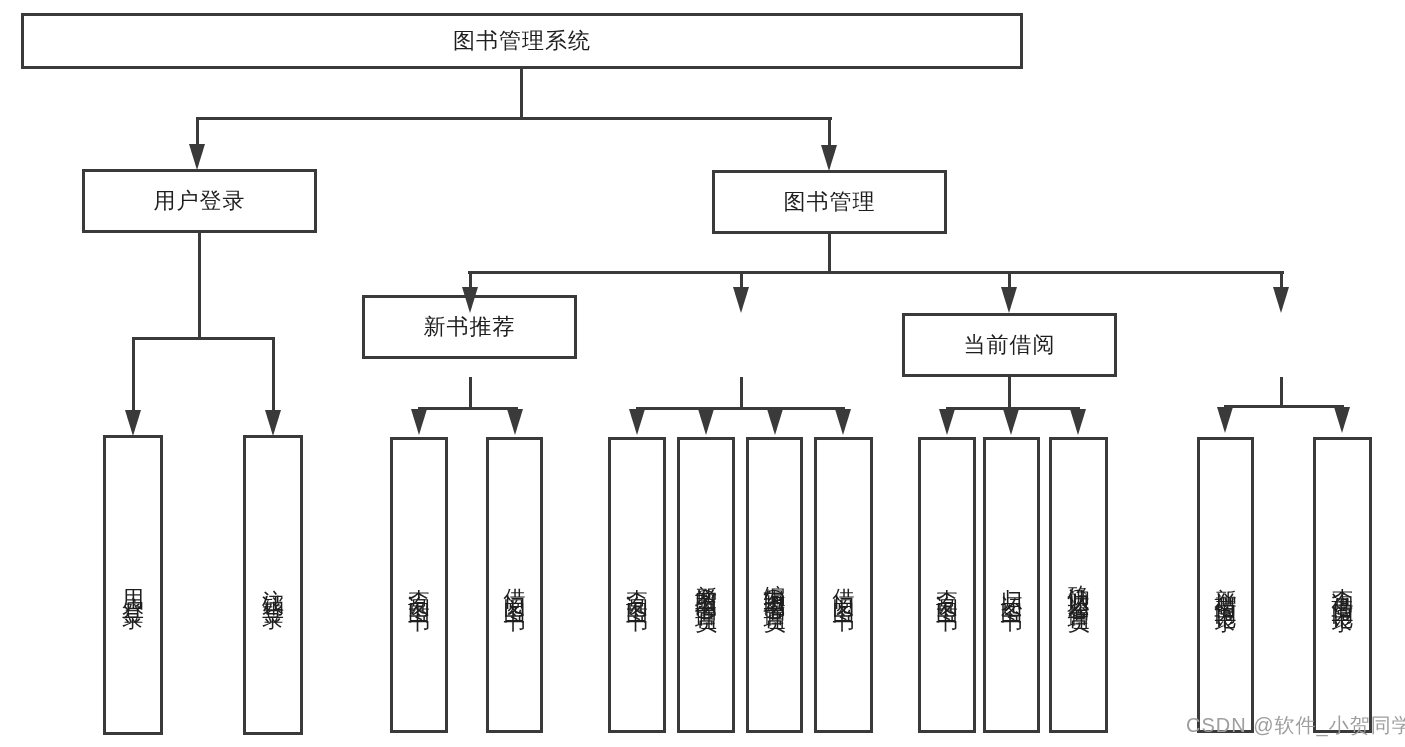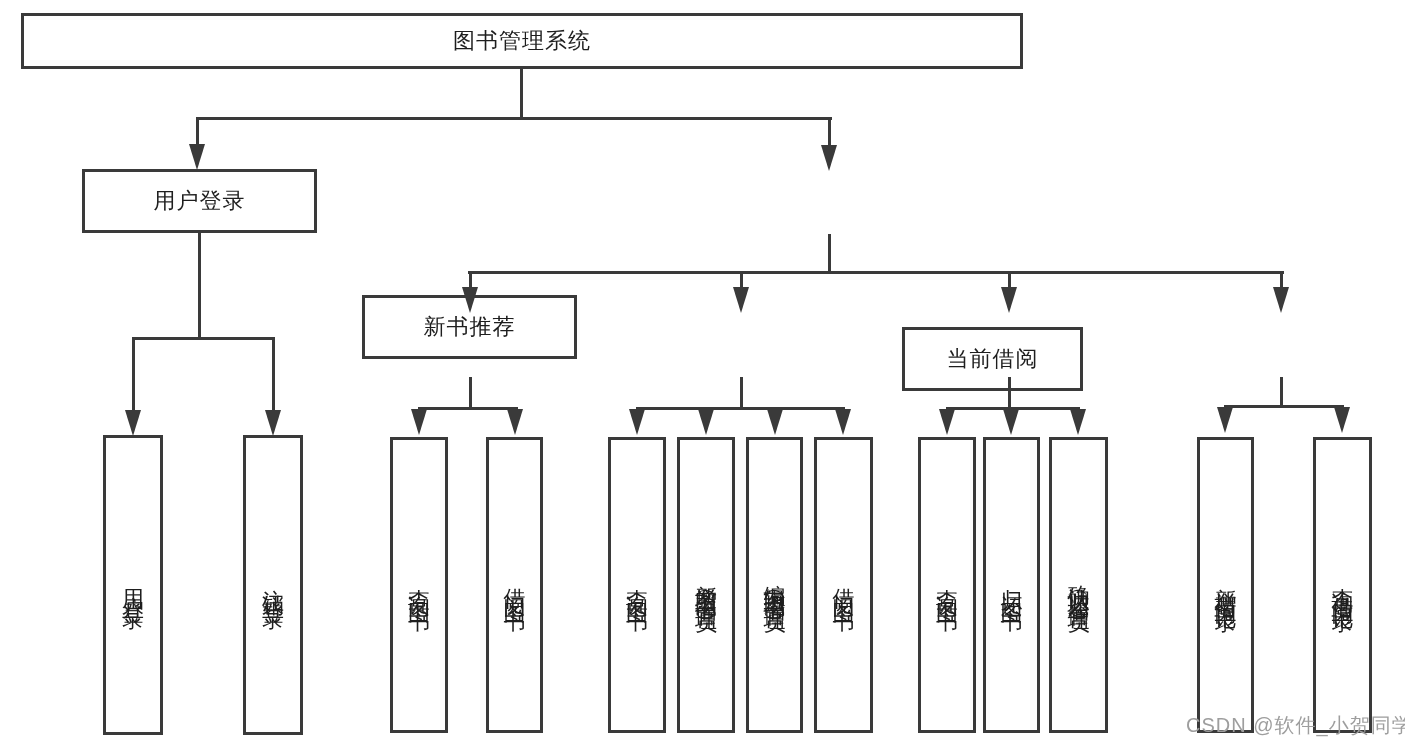--- a/index.html
+++ b/index.html
@@ -51,23 +51,24 @@
   }
 </style>
 </head>
 <body>
 
 <div class="canvas">
 
   <div class="hbox" style="left:21px;top:13px;width:1002px;height:56px">图书管理系统</div>
 
   <div class="hbox" style="left:82px;top:169px;width:235px;height:64px">用户登录</div>
+  <div class="hbox" style="left:712px;top:170px;width:235px;height:64px">图书管理</div>
 
   <div class="hbox" style="left:362px;top:295px;width:215px;height:64px">新书推荐</div>
-  <div class="hbox" style="left:902px;top:327px;width:181px;height:64px">当前借阅</div>
+  <div class="hbox" style="left:902px;top:313px;width:215px;height:64px">当前借阅</div>
 
   <div class="vbox" style="left:103px;top:435px;width:60px;height:300px">用户登录</div>
   <div class="vbox" style="left:243px;top:435px;width:60px;height:300px">注销登录</div>
 
   <div class="vbox" style="left:390px;top:437px;width:58px;height:296px">查询图书</div>
   <div class="vbox" style="left:486px;top:437px;width:57px;height:296px">借阅图书</div>
 
   <div class="vbox" style="left:608px;top:437px;width:58px;height:296px">查询图书</div>
   <div class="vbox" style="left:677px;top:437px;width:58px;height:296px;letter-spacing:4px">新增图书（管理员）</div>
   <div class="vbox" style="left:746px;top:437px;width:57px;height:296px;letter-spacing:4px">编辑图书（管理员）</div>

